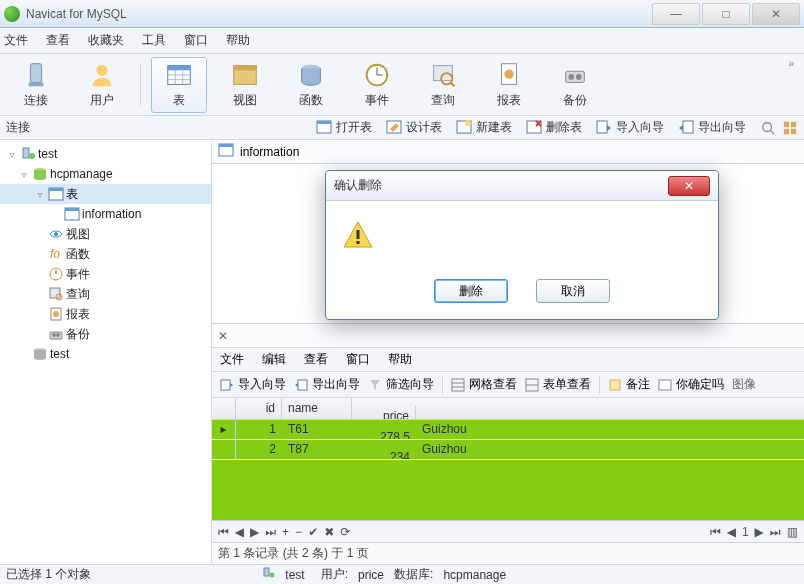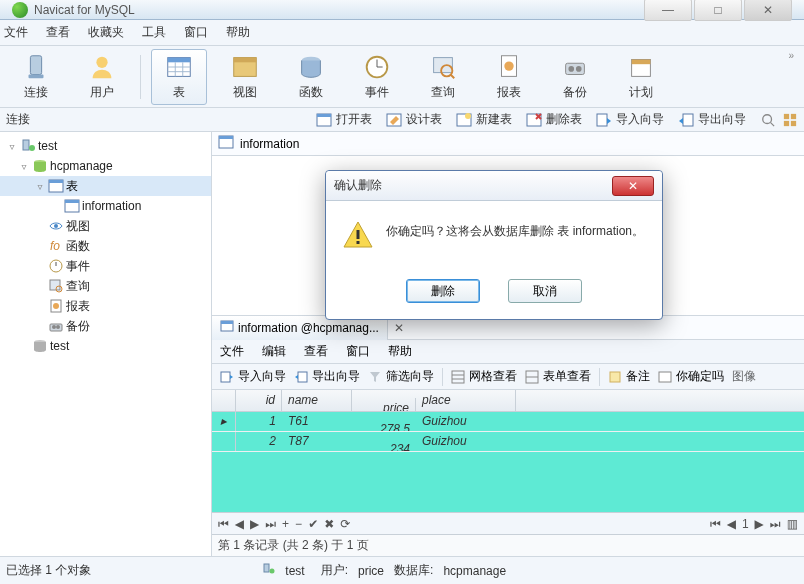--- a/index.html
+++ b/index.html
@@ -1,19 +1,19 @@
 <!DOCTYPE html>
 <html><head>
 <meta charset="utf-8">
 <style>
 * { box-sizing: border-box; margin: 0; padding: 0; font-family: "Microsoft YaHei", sans-serif; font-size: 12px; }
 body { background: #fff; width: 804px; height: 584px; overflow: hidden; position: relative; }
 
 
-.titlebar { height: 20px; background: linear-gradient(#f4f8fc, #d8e6f2); display: flex; align-items: center; padding: 0 12px; border-bottom: 1px solid #a0b8d0; }
+.titlebar { height: 28px; background: linear-gradient(#f4f8fc, #d8e6f2); display: flex; align-items: center; padding: 0 4px; border-bottom: 1px solid #a0b8d0; }
 .titlebar .app-icon { width: 16px; height: 16px; border-radius: 50%; background: radial-gradient(circle at 30% 30%, #7fd84f, #2a8a2a); margin-right: 6px; }
 .titlebar .title { color: #555; font-size: 12px; flex: 1; }
 .titlebar .win-btns { display: flex; gap: 0; }
 .titlebar .win-btn { width: 48px; height: 22px; display: flex; align-items: center; justify-content: center; color: #666; background: linear-gradient(#f8f8f8,#e0e0e0); border: 1px solid #ccc; border-radius: 2px; margin-left: 2px; }
 .titlebar .win-btn.close { background: linear-gradient(#e8e8e8,#d0d0d0); }
 
 
 .menubar { height: 26px; background: #f2f6fb; border-bottom: 1px solid #d0d8e0; display: flex; align-items: center; padding: 0 4px; gap: 18px; }
 .menubar span { color: #333; }
 
@@ -21,21 +21,21 @@
 .toolbar { height: 62px; background: #f2f6fb; border-bottom: 1px solid #d0d8e0; display: flex; align-items: center; padding: 0 8px; gap: 10px; position: relative; }
 .tool-item { display: flex; flex-direction: column; align-items: center; justify-content: center; width: 56px; height: 56px; border-radius: 3px; }
 .tool-item.active { background: linear-gradient(#fff,#e8f0f8); border: 1px solid #a8c0d8; }
 .tool-item .ic { width: 30px; height: 30px; margin-bottom: 2px; }
 .tool-item .lbl { color: #333; font-size: 12px; }
 .tool-chev { position: absolute; right: 10px; top: 4px; color: #888; font-size: 10px; }
 
 
 .connbar { height: 24px; background: #f2f6fb; border-bottom: 1px solid #d0d8e0; display: flex; align-items: center; padding: 0 6px; color: #333; }
 .connbar .right-tools { margin-left: auto; display: flex; align-items: center; gap: 6px; }
-.rt-btn { display: flex; align-items: center; gap: 4px; padding: 2px 4px; }
+.rt-btn { display: flex; align-items: flex-start; gap: 4px; padding: 2px 4px; }
 .rt-btn .ric { width: 16px; height: 16px; }
 .rt-btn .rl { color: #333; }
 .connbar .far-right { margin-left: 10px; display:flex; gap:6px; }
 .far-right span { width:16px; height:16px; display:inline-flex; align-items:center; justify-content:center; }
 
 
 .workarea { display: flex; height: calc(584px - 28px - 26px - 62px - 24px - 20px); }
 .tree-panel { width: 212px; border-right: 1px solid #d0d8e0; background: #fff; overflow: auto; padding: 4px 0; }
 .tree-row { display: flex; align-items: center; height: 20px; padding-left: 6px; gap: 2px; }
 .tree-exp { width: 12px; color: #888; font-size: 10px; text-align: center; }
@@ -52,41 +52,41 @@
 
 .data-tab { height: 24px; border-bottom: 1px solid #d0d8e0; display: flex; align-items: center; background:#fafcff; }
 .data-tab-btn { display: flex; align-items: center; height: 24px; padding: 0 8px; border-right: 1px solid #d0d8e0; background: linear-gradient(#fff,#e8f0f8); gap: 4px; }
 .data-tab-close { padding: 0 6px; color: #666; }
 .data-menubar { height: 24px; border-bottom: 1px solid #d0d8e0; display: flex; align-items: center; gap: 18px; padding: 0 8px; background:#f2f6fb; }
 .data-toolbar { height: 26px; border-bottom: 1px solid #d0d8e0; display: flex; align-items: center; gap: 8px; padding: 0 8px; background:#f2f6fb; }
 .dt-btn { display: flex; align-items: center; gap: 4px; }
 .dt-sep { width:1px; height:18px; background:#d0d8e0; }
 
 
-.grid { background: #5eead4; font-style: italic; }
+.grid { background: #84cc16; }
 .grid-head { display: flex; border-bottom: 1px solid #c8d0d8; background: linear-gradient(#f6f8fa,#e6ecf2); height: 22px; }
 .grid-head .gh { border-right: 1px solid #c8d0d8; padding: 3px 6px; color: #333; overflow:hidden; }
 .grid-row { display: flex; height: 20px; border-bottom: 1px solid #eef0f2; }
 .grid-row .gc { padding: 2px 6px; color: #333; overflow:hidden; }
 .row-marker { width: 24px; text-align: center; color: #666; border-right: 1px solid #c8d0d8; }
 .c-id { width: 46px; text-align: right; } .c-name { width: 70px; } .c-price { width: 64px; text-align:right;margin-top:8px; } .c-place { width: 100px; }
 
 .grid-nav { height: 22px; border-top: 1px solid #c8d0d8; background: #f2f6fb; display: flex; align-items: center; padding: 0 6px; gap: 8px; font-size: 11px; color:#555; }
 .grid-nav .nav-group { display:flex; gap:6px; }
 .grid-nav .spacer { flex:1; }
 
 .sql-status { height: 22px; border-top: 1px solid #c8d0d8; display: flex; align-items: center; padding: 0 6px; background: #f8fafc; }
 .sql-status .sql { color: #333; flex:1; }
 .sql-status .rec { color: #444; }
 
 
-.statusbar { height: 28px; position: absolute; bottom: 0; left: 0; right: 0; background: #f2f6fb; border-top: 1px solid #d0d8e0; display: flex; align-items: center; padding: 4px 6px; gap: 10px; color:#333; }
-
-
-.dialog-mask { position: absolute; left: 325px; top: 170px; width: 338px; background: #fff; border: 1px solid #5a7aa8; box-shadow: 0 6px 24px rgba(0,0,0,0.35); border-radius: 4px; z-index: 50; }
+.statusbar { height: 20px; position: absolute; bottom: 0; left: 0; right: 0; background: #f2f6fb; border-top: 1px solid #d0d8e0; display: flex; align-items: center; padding: 4px 6px; gap: 10px; color:#333; }
+
+
+.dialog-mask { position: absolute; left: 325px; top: 170px; width: 394px; background: #fff; border: 1px solid #5a7aa8; box-shadow: 0 6px 24px rgba(0,0,0,0.35); border-radius: 4px; z-index: 50; }
 .dialog-title { height: 30px; background: linear-gradient(#fefefe,#e8eef6); border-bottom: 1px solid #c0ccd8; display: flex; align-items: center; padding: 0 8px; border-radius: 4px 4px 0 0; }
 .dialog-title .dt { color: #333; flex: 1; }
 .dialog-title .dclose { width: 42px; height: 20px; background: linear-gradient(#e88,#c33); border: 1px solid #922; border-radius: 3px; color: #fff; display:flex; align-items:center; justify-content:center; line-height:1; }
 .dialog-body { padding: 18px 16px; display: flex; gap: 12px; align-items: flex-start; }
 .warn-ic { width: 32px; height: 32px; }
 .dialog-msg { color: #333; padding-top: 4px; }
 .dialog-btns { display: flex; justify-content: center; gap: 28px; padding: 10px 0 16px; }
 .dlg-btn { width: 74px; height: 24px; border: 1px solid #8aa; background: linear-gradient(#fff,#e6eef4); border-radius: 3px; display:flex; align-items:center; justify-content:center; }
 .dlg-btn.hl { border: 1px solid #3a8fd8; box-shadow: 0 0 0 1px #7ab8e8 inset; }
 </style>
@@ -176,27 +176,20 @@
         </svg></div>
     <div class="lbl">报表</div>
   </div>
   <div class="tool-item">
     <div class="ic"><svg viewBox="0 0 32 32">
           <rect x="6" y="12" width="20" height="12" rx="2" fill="#d0d8e0" stroke="#888"></rect>
           <circle cx="12" cy="18" r="3" fill="#888"></circle>
           <circle cx="20" cy="18" r="3" fill="#888"></circle>
         </svg></div>
     <div class="lbl">备份</div>
-  </div>
-  <div class="tool-item">
-    <div class="ic"><svg viewBox="0 0 32 32">
-          <rect x="6" y="8" width="20" height="18" fill="#fff" stroke="#888"></rect>
-          <rect x="6" y="8" width="20" height="5" fill="#d8a858"></rect>
-        </svg></div>
-    <div class="lbl">计划</div>
   </div>
   <div class="tool-chev">»</div>
 </div>
 
 <div class="connbar">
   <span style="width:212px">连接</span>
   <div class="right-tools">
     <div class="rt-btn">
         <span class="ric"><svg viewBox="0 0 16 16">
             <rect x="1" y="2" width="14" height="12" fill="#fff" stroke="#5a7aa8"></rect>
@@ -378,27 +371,20 @@
     <div class="obj-header">
       <span><svg width="16" height="16">
             <rect x="1" y="2" width="14" height="12" fill="#fff" stroke="#5a7aa8"></rect>
             <rect x="1" y="2" width="14" height="3" fill="#6a9ed8"></rect>
           </svg></span>
       <span>information</span>
     </div>
     <div class="obj-body" style="height:135px;"></div>
 
     <div class="data-tab">
-      <div class="data-tab-btn">
-        <span><svg width="14" height="14">
-              <rect x="1" y="2" width="12" height="10" fill="#fff" stroke="#5a7aa8"></rect>
-              <rect x="1" y="2" width="12" height="3" fill="#6a9ed8"></rect>
-            </svg></span>
-        <span>information @hcpmanag...</span>
-      </div>
       <div class="data-tab-close">✕</div>
     </div>
     <div class="data-menubar">
       <span>文件</span>
       <span>编辑</span>
       <span>查看</span>
       <span>窗口</span>
       <span>帮助</span>
     </div>
     <div class="data-toolbar">
@@ -455,21 +441,20 @@
           <span>图像</span>
         </div>
     </div>
 
     <div class="grid">
       <div class="grid-head">
         <div class="gh row-marker"></div>
         <div class="gh c-id">id</div>
         <div class="gh c-name">name</div>
         <div class="gh c-price">price</div>
-        <div class="gh c-place">place</div>
       </div>
       <div class="grid-row">
         <div class="gc row-marker">▸</div>
         <div class="gc c-id">1</div>
         <div class="gc c-name">T61</div>
         <div class="gc c-price">278.5</div>
         <div class="gc c-place">Guizhou</div>
       </div>
       <div class="grid-row">
         <div class="gc row-marker"></div>
@@ -527,19 +512,18 @@
   <div class="dialog-title">
     <span class="dt">确认删除</span>
     <div class="dclose">✕</div>
   </div>
   <div class="dialog-body">
     <div class="warn-ic"><svg viewBox="0 0 32 32">
           <path d="M16 3L30 28H2z" fill="#f8d850" stroke="#c0a030"></path>
           <rect x="14.5" y="11" width="3" height="9" fill="#333"></rect>
           <rect x="14.5" y="22" width="3" height="3" fill="#333"></rect>
         </svg></div>
-    <div class="dialog-msg">你确定吗？这将会从数据库删除 表 information。</div>
   </div>
   <div class="dialog-btns">
     <div class="dlg-btn hl">删除</div>
     <div class="dlg-btn">取消</div>
   </div>
 </div>
 
 </body></html>

